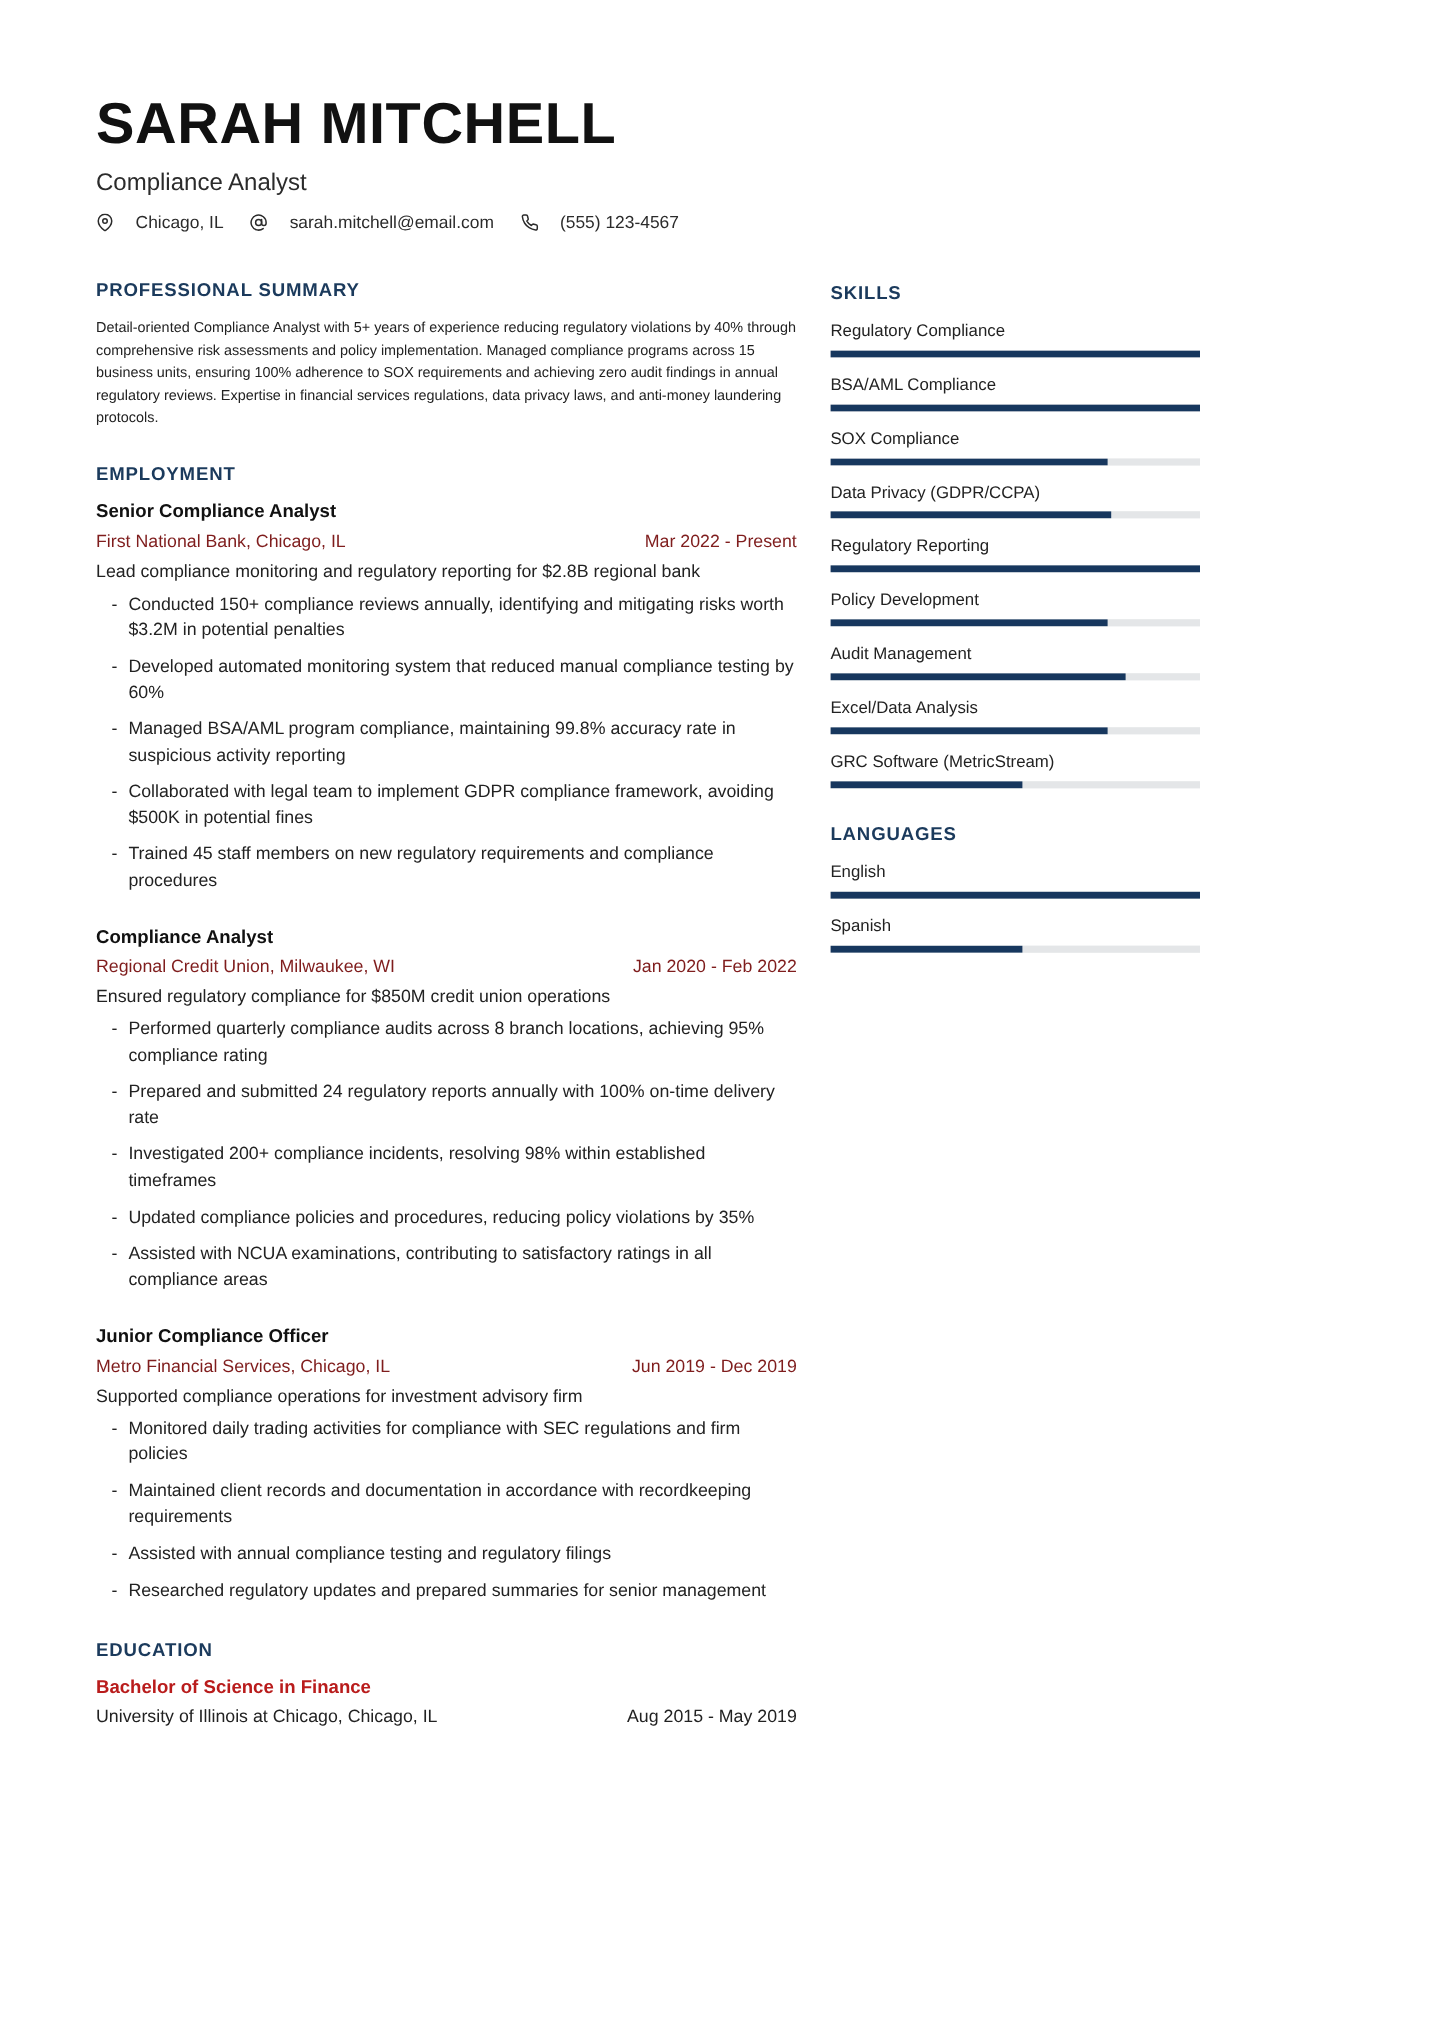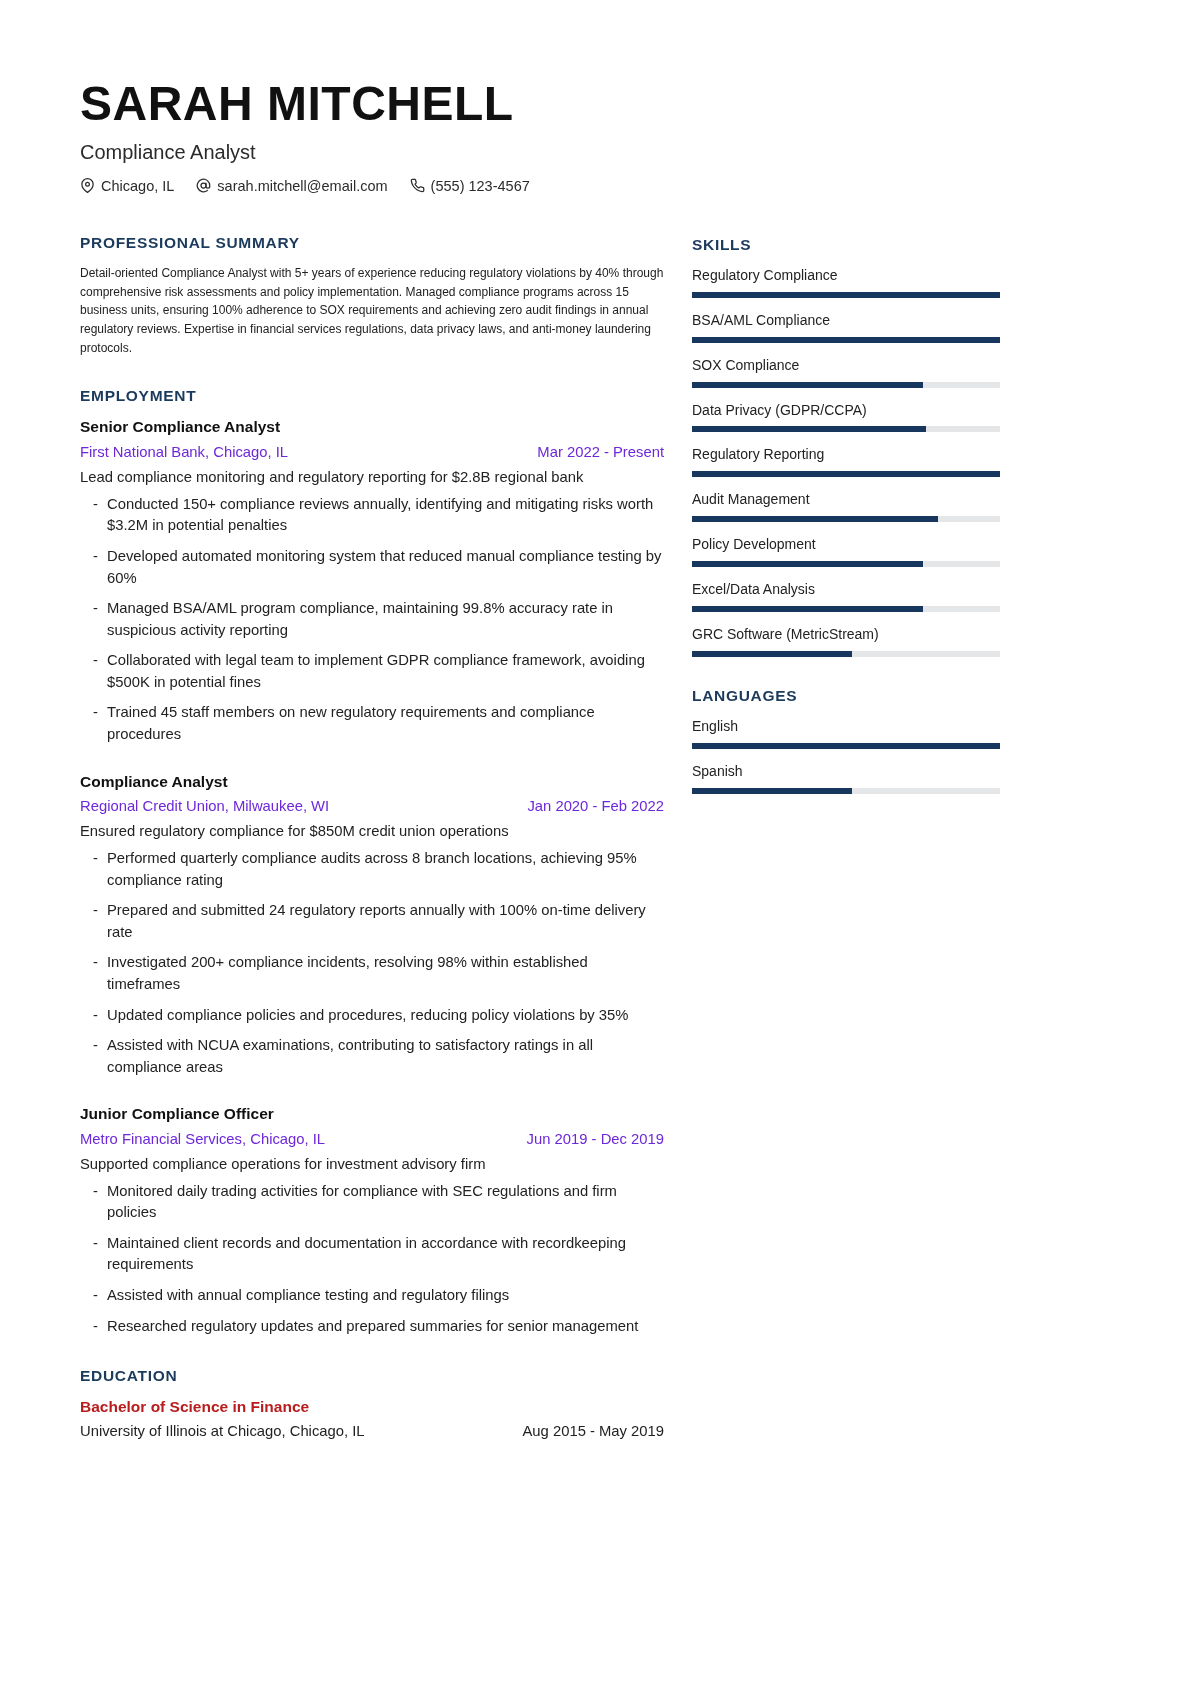--- a/index.html
+++ b/index.html
@@ -43,21 +43,21 @@
     display: flex;
     align-items: center;
     gap: 22px;
     font-size: 14.5px;
     color: #2b2b2b;
     flex-wrap: wrap;
   }
   .contact-item {
     display: flex;
     align-items: center;
-    gap: 6px;
+    gap: 18px;
     white-space: nowrap;
   }
   .contact-item svg { display: block; flex: none; }
 
   
   .body-grid {
     display: flex;
     align-items: flex-start;
     margin-top: 40px;
   }
@@ -99,21 +99,21 @@
     font-weight: bold;
     color: #111111;
     margin: 0 0 6px 0;
     line-height: 1.25;
   }
   .job-meta {
     display: flex;
     justify-content: space-between;
     align-items: flex-end;
     font-size: 14.8px;
-    color: #6d28d9;
+    color: #7f1d1d;
     margin-bottom: 5px;
     gap: 16px;
   }
   .job-company { line-height: 1.3; }
   .job-dates { white-space: nowrap; line-height: 1.3; }
   .job-desc {
     font-size: 14.8px;
     color: #222222;
     line-height: 1.4;
     margin: 0 0 6px 0;
@@ -328,29 +328,29 @@
                 <div class="skill-fill" style="width: 76%; background: rgb(23, 55, 94);"></div>
               </div>
             </div>
             <div class="skill-item">
               <div class="skill-label">Regulatory Reporting</div>
               <div class="skill-track" style="background: rgb(228, 230, 232);">
                 <div class="skill-fill" style="width: 100%; background: rgb(23, 55, 94);"></div>
               </div>
             </div>
             <div class="skill-item">
+              <div class="skill-label">Policy Development</div>
+              <div class="skill-track" style="background: rgb(228, 230, 232);">
+                <div class="skill-fill" style="width: 75%; background: rgb(23, 55, 94);"></div>
+              </div>
+            </div>
+            <div class="skill-item">
               <div class="skill-label">Audit Management</div>
               <div class="skill-track" style="background: rgb(228, 230, 232);">
                 <div class="skill-fill" style="width: 80%; background: rgb(23, 55, 94);"></div>
-              </div>
-            </div>
-            <div class="skill-item">
-              <div class="skill-label">Policy Development</div>
-              <div class="skill-track" style="background: rgb(228, 230, 232);">
-                <div class="skill-fill" style="width: 75%; background: rgb(23, 55, 94);"></div>
               </div>
             </div>
             <div class="skill-item">
               <div class="skill-label">Excel/Data Analysis</div>
               <div class="skill-track" style="background: rgb(228, 230, 232);">
                 <div class="skill-fill" style="width: 75%; background: rgb(23, 55, 94);"></div>
               </div>
             </div>
             <div class="skill-item">
               <div class="skill-label">GRC Software (MetricStream)</div>

